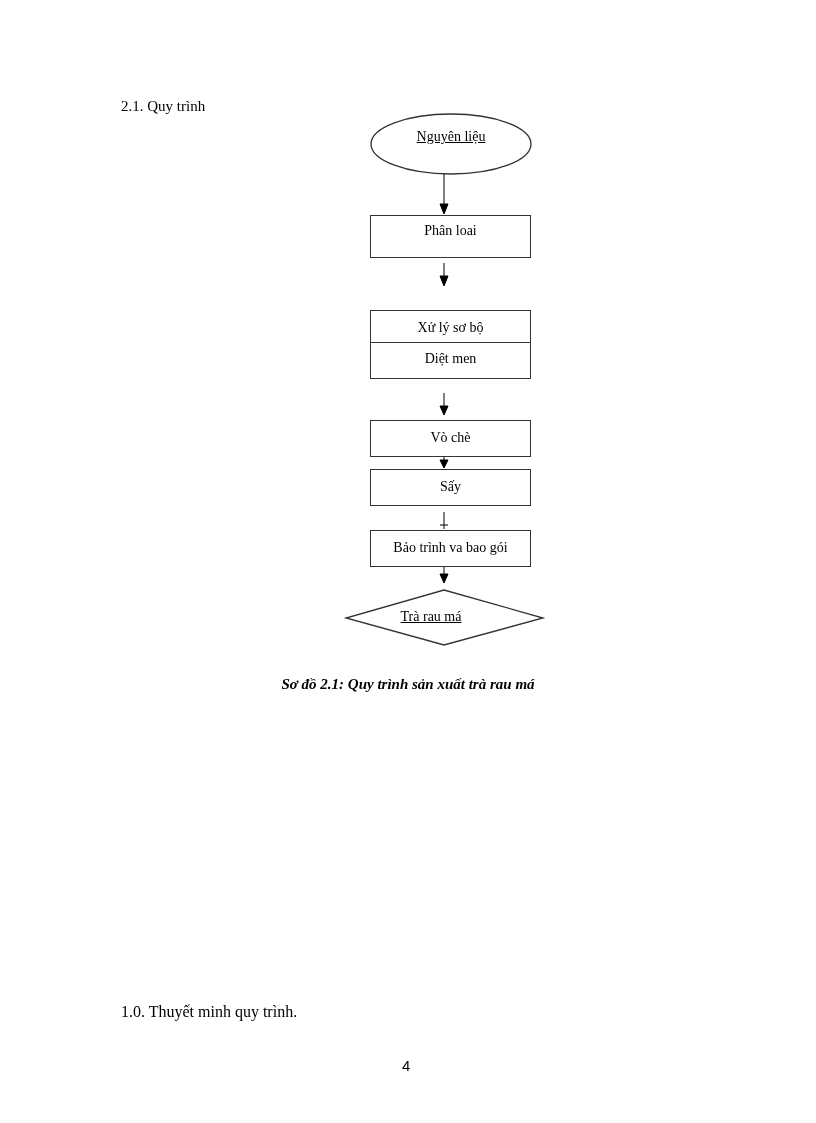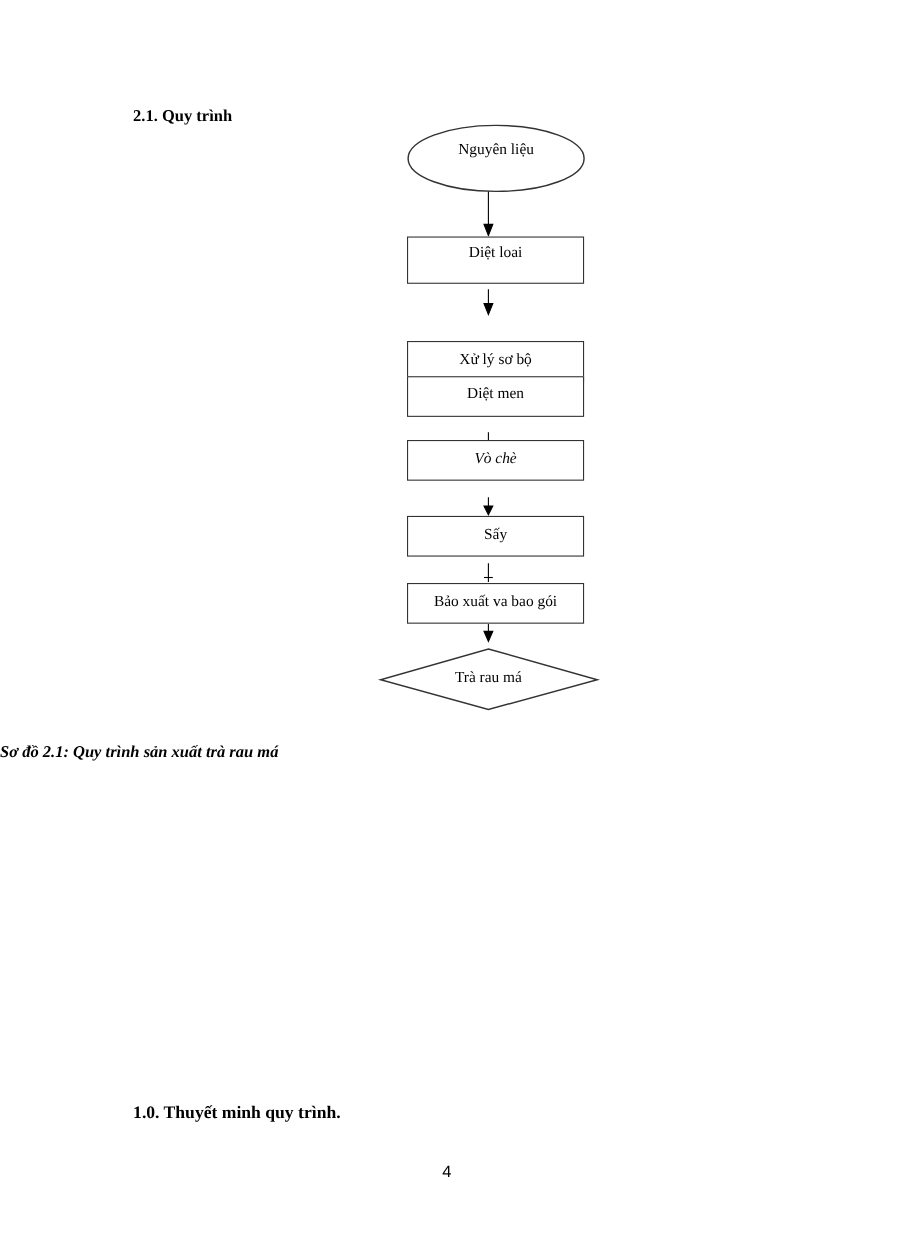--- a/index.html
+++ b/index.html
@@ -1,29 +1,29 @@
 <!DOCTYPE html>
 <html><head>
 <meta charset="utf-8">
 <style>
   html, body { margin: 0; padding: 0; background: #ffffff; }
   body { width: 816px; height: 1123px; position: relative; overflow: hidden;
          font-family: "Liberation Serif", "DejaVu Serif", serif; color: #000; }
-  .heading { position: absolute; font-weight: bold; font-size: 15px; }
+  .heading { position: absolute; font-weight: normal; font-size: 15px; }
   #h1 { left: 121px; top: 98px; }
   #h2 { left: 121px; top: 1003px; font-size: 16px; }
-  .caption { position: absolute; left: 0; width: 816px; top: 676px; text-align: left;
+  .caption { position: absolute; left: 0; width: 816px; top: 676px; text-align: center;
              font-weight: bold; font-style: italic; font-size: 15px; padding-left: 0px; }
   .caption span { margin-left: 0px; }
   .page-num { position: absolute; left: 402px; top: 1057px; font-size: 15px;
               font-family: "Liberation Sans", "DejaVu Sans", sans-serif; }
   .box { position: absolute; left: 370px; width: 161px; box-sizing: border-box;
          border: 1.3px solid #333; background: #fff; text-align: center; font-size: 14px; }
   svg.lines { position: absolute; left: 0; top: 0; }
-  .node-text { position: absolute; text-align: center; font-size: 14px; }
+  .node-text { position: absolute; text-align: center; font-size: 14px; text-decoration: underline; }
 </style>
 </head>
 <body>
 
 <div class="heading" id="h1">2.1. Quy trình</div>
 
 <svg class="lines" width="816" height="1123">
 
   <ellipse cx="451" cy="144" rx="80" ry="30" fill="#fff" stroke="#333" stroke-width="1.3"></ellipse>
 
@@ -42,26 +42,26 @@
       <line x1="440" y1="525" x2="448" y2="525"></line>
     <line x1="444" y1="567" x2="444" y2="574"></line>
       <polygon points="440,574 448,574 444,583"></polygon>
   </g>
 
   <polygon points="444,590 543,618 444,645 346,618" fill="#fff" stroke="#333" stroke-width="1.3"></polygon>
 </svg>
 
 <div class="node-text" style="left:371px; width:160px; top:129px;">Nguyên liệu</div>
 
-<div class="box" style="top:215px; height:43px; line-height:30px;"><span>Diệt loai</span></div>
+<div class="box" style="top:215px; height:43px; line-height:30px;"><span>Phân loai</span></div>
 <div class="box" style="top:310px; height:38px; line-height:34px;"><span>Xử lý sơ bộ</span></div>
 <div class="box" style="top:342px; height:37px; line-height:32px;"><span>Diệt men</span></div>
-<div class="box" style="top:400px; height:37px; line-height:34px;font-style:italic;"><span>Vò chè</span></div>
+<div class="box" style="top:420px; height:37px; line-height:34px;"><span>Vò chè</span></div>
 <div class="box" style="top:469px; height:37px; line-height:34px;"><span>Sấy</span></div>
-<div class="box" style="top:530px; height:37px; line-height:34px;"><span>Bảo xuất va bao gói</span></div>
+<div class="box" style="top:530px; height:37px; line-height:34px;"><span>Bảo trình va bao gói</span></div>
 
-<div class="node-text" style="left:364px; width:160px; top:609px;">Trà rau má</div>
+<div class="node-text" style="left:351px; width:160px; top:609px;">Trà rau má</div>
 
 <div class="caption"><span>Sơ đồ 2.1: Quy  trình sản xuất trà rau má</span></div>
 
 <div class="heading" id="h2">1.0. Thuyết  minh quy trình.</div>
 
 <div class="page-num">4</div>
 
 </body></html>

